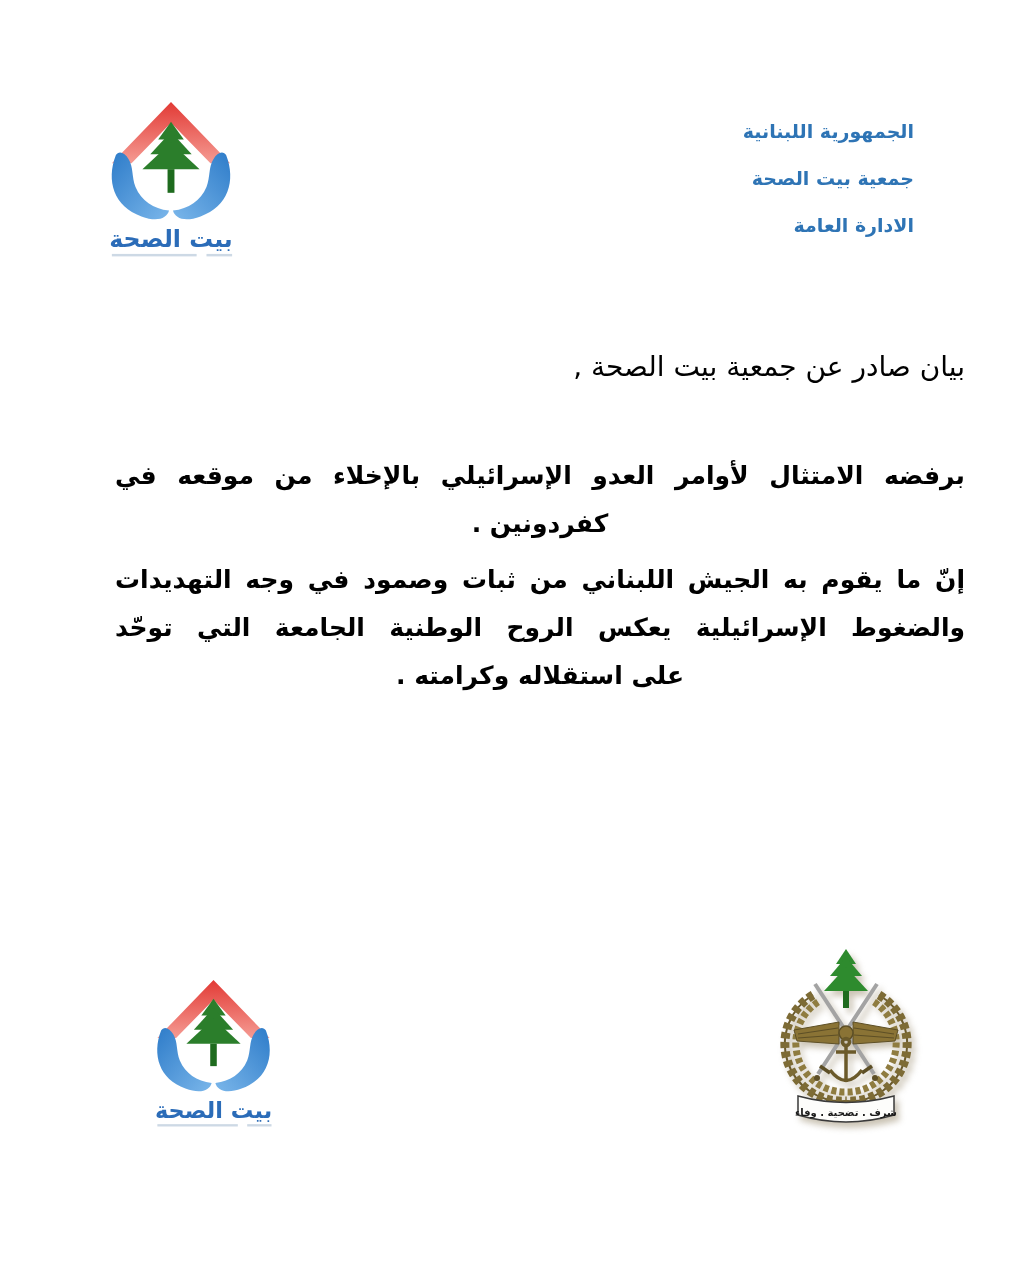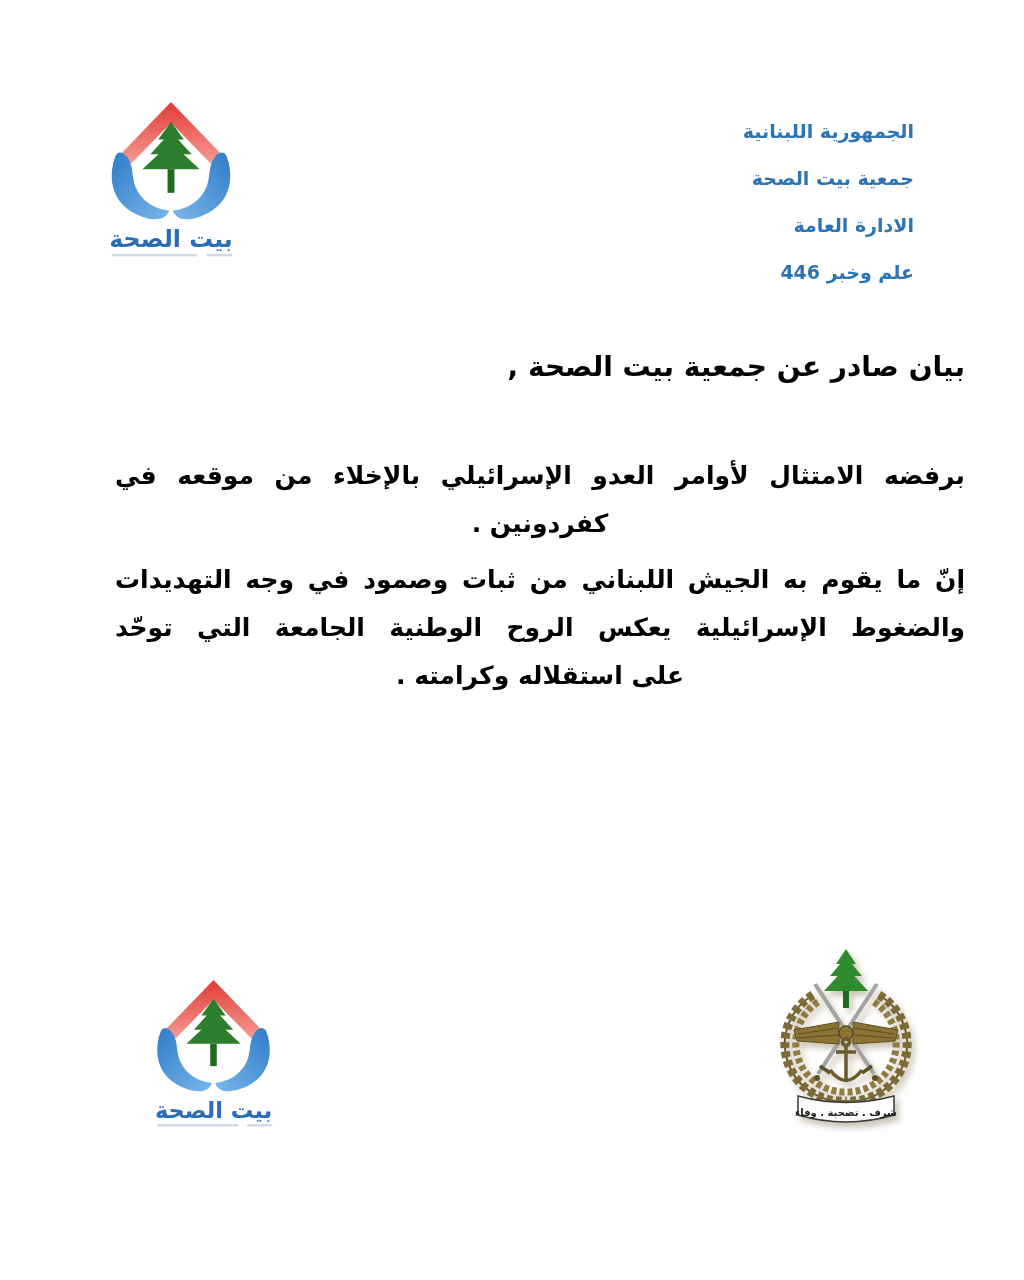--- a/index.html
+++ b/index.html
@@ -8,21 +8,21 @@
     font-family:"DejaVu Sans",sans-serif;overflow:hidden;
   }
   
   .gov-header{
     position:absolute;top:108px;right:110px;direction:rtl;text-align:right;
     color:#2E74B5;font-size:19px;font-weight:700;line-height:47px;white-space:nowrap;
   }
   
   .doc-title{
     position:absolute;top:350px;right:59px;direction:rtl;text-align:left;
-    color:#000;font-size:28px;font-weight:700;white-space:nowrap;
+    color:#000;font-size:28px;font-weight:400;white-space:nowrap;
   }
   
   .doc-body{
     position:absolute;top:452px;left:115px;right:59px;direction:rtl;
     color:#000;font-size:25px;font-weight:700;line-height:48px;
   }
   .doc-body .line{width:100%;}
   .line.just{text-align:justify;text-align-last:justify;}
   .line.last{text-align:center;}
   .para2{margin-top:8px;}
@@ -69,21 +69,20 @@
       </defs>
       <use href="#beitLogoShapes"></use>
       <text x="70" y="151" text-anchor="middle" direction="rtl" font-size="24" font-weight="700" fill="#2B6CB8">بيت الصحة</text>
     </svg>
   </div>
 
   <div class="gov-header">
     <div>الجمهورية اللبنانية</div>
     <div>جمعية بيت الصحة</div>
     <div>الادارة العامة</div>
-    <div>علم وخبر 446</div>
   </div>
 
   <div class="doc-title">بيان صادر عن جمعية بيت الصحة ,</div>
 
   <div class="doc-body">
     <div class="para para1">
       <div class="line just">برفضه الامتثال لأوامر العدو الإسرائيلي بالإخلاء من موقعه في</div>
       <div class="line last">كفردونين .</div>
     </div>
     <div class="para para2">

